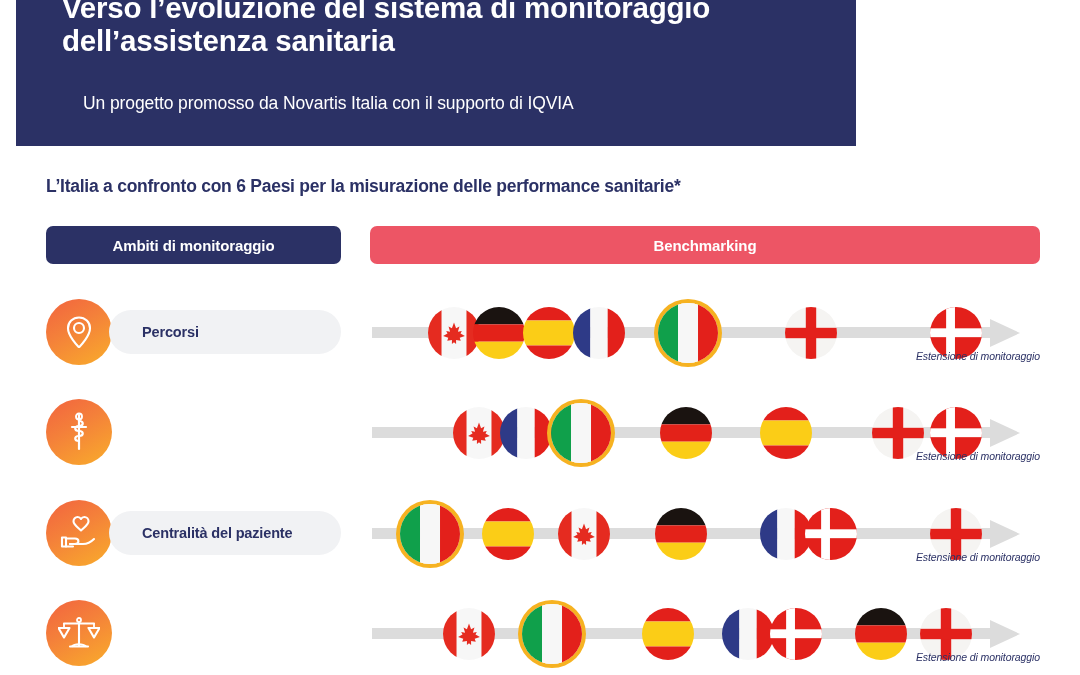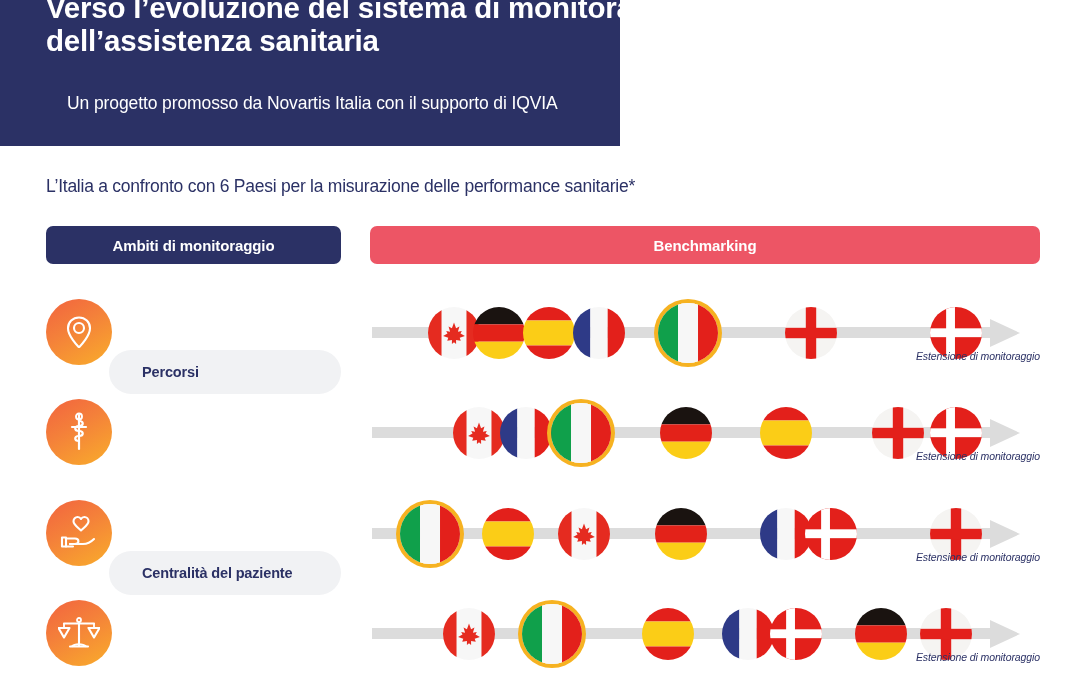--- a/index.html
+++ b/index.html
@@ -15,23 +15,23 @@
   #stage {
     position: relative;
     width: 1080px;
     height: 675px;
     background: #ffffff;
   }
 
   
   .banner {
     position: absolute;
-    left: 0;
+    left: 16px;
     top: 0;
-    width: 620px;
+    width: 840px;
     height: 146px;
     background: #2b3165;
   }
   .banner-title {
     position: absolute;
     left: 46px;
     top: -9px;
     width: 700px;
     color: #ffffff;
     font-size: 29.5px;
@@ -51,21 +51,21 @@
     margin-left: 21px;
   }
 
   
   .section-heading {
     position: absolute;
     left: 46px;
     top: 176px;
     color: #2b3165;
     font-size: 17.5px;
-    font-weight: normal;
+    font-weight: bold;
     letter-spacing: -0.25px;
   }
 
   
   .col-head {
     position: absolute;
     height: 38px;
     border-radius: 7px;
     color: #ffffff;
     font-size: 15px;
@@ -113,21 +113,20 @@
   .row-label-pill {
     position: absolute;
     left: 109px;
     top: 25px;
     width: 232px;
     height: 44px;
     background: #f1f2f4;
     border-radius: 22px;
     display: flex;
     align-items: center;
-    margin-top: 40px;
   }
   .row-label-text {
     margin-left: 33px;
     color: #2b3165;
     font-size: 14.5px;
     font-weight: bold;
     letter-spacing: -0.15px;
   }
 
   

